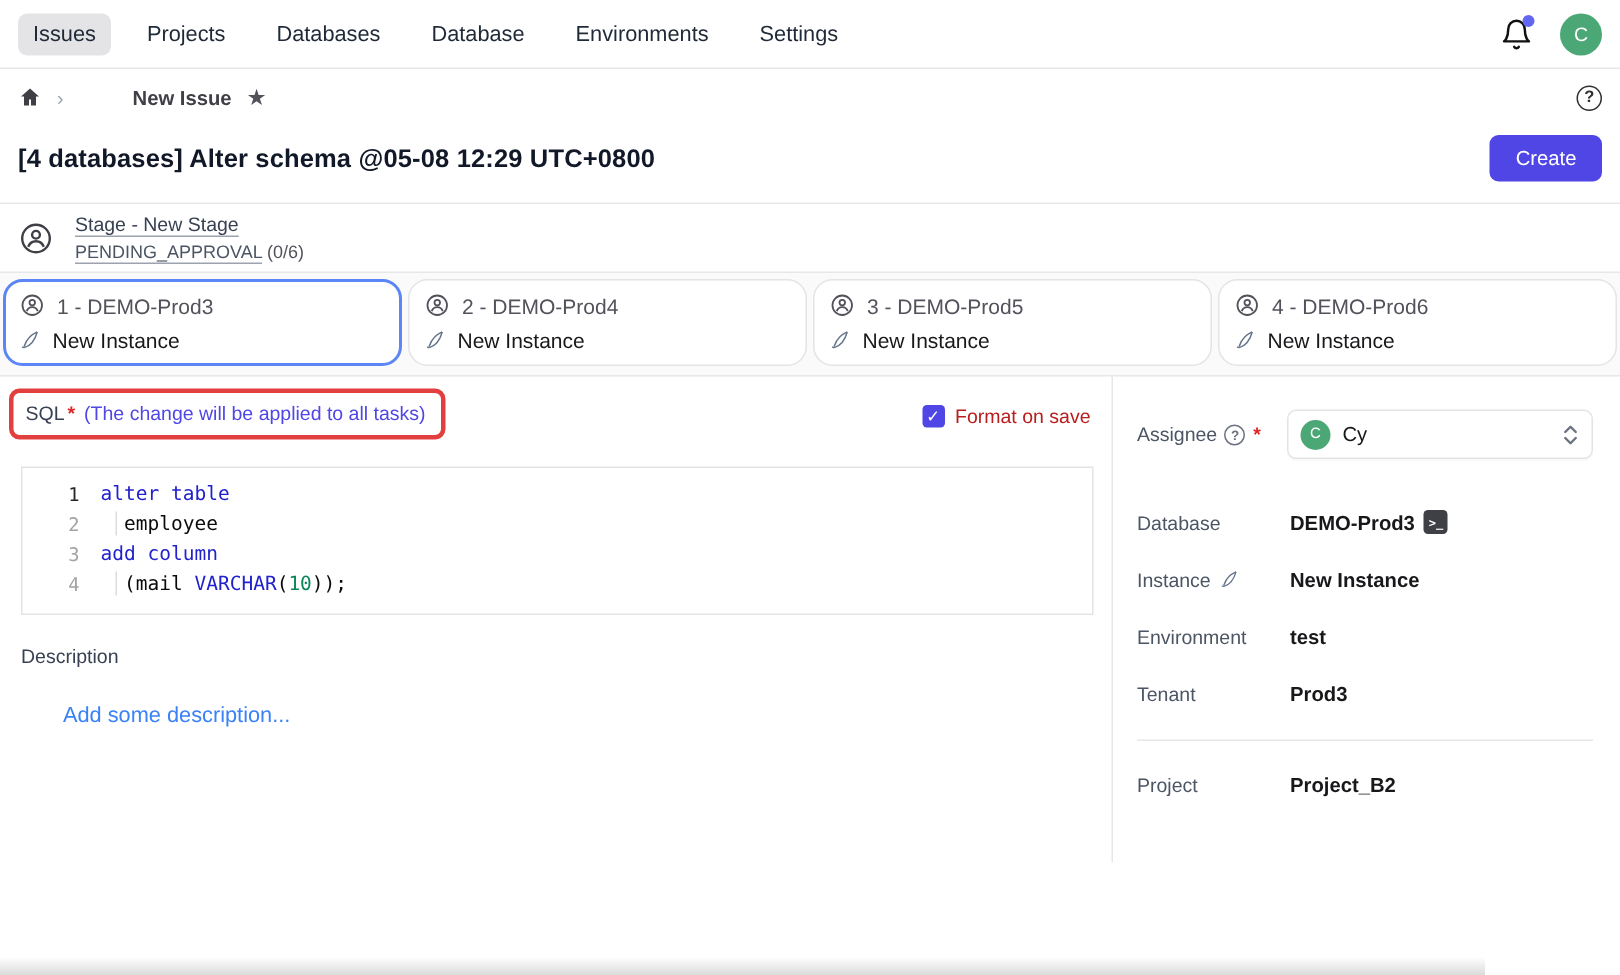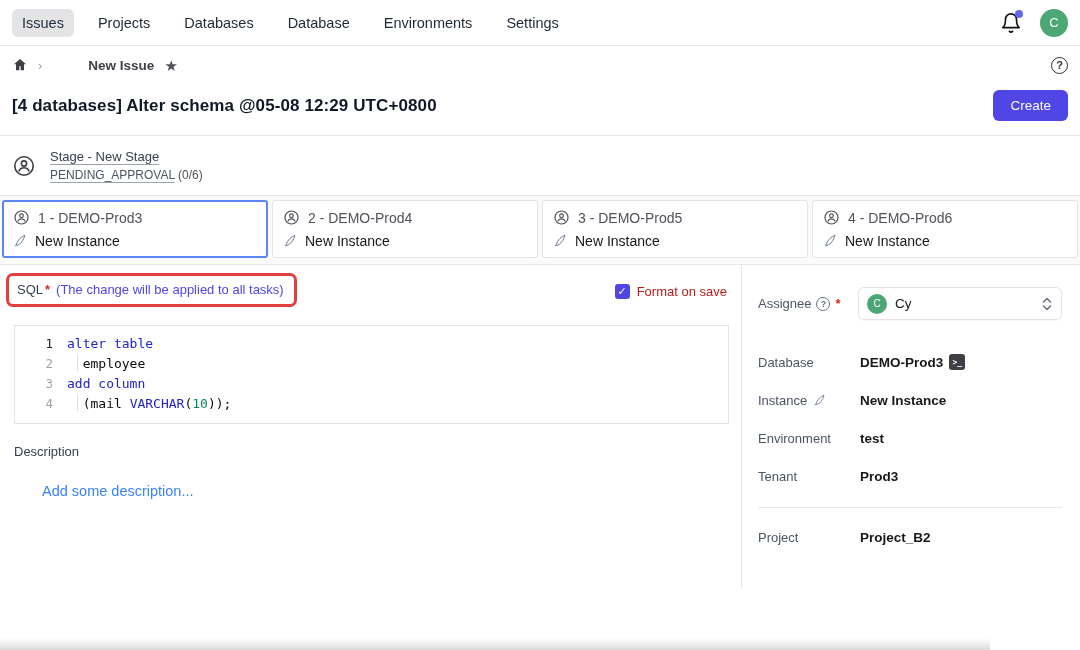--- a/index.html
+++ b/index.html
@@ -30,31 +30,31 @@
 
   
   .titlerow { display:flex; align-items:center; justify-content:space-between; padding:6px 12px 14px 12px; }
   .page-title { font-size:17px; font-weight:700; color:#111827; letter-spacing:.1px; }
   .create-btn { background:#4f46e5; color:#fff; border:none; border-radius:6px;
                 font-size:13.5px; font-weight:500; padding:8px 17px; cursor:pointer;
                 font-family:"Liberation Sans", sans-serif; }
 
   
   .stage { border-top:1px solid #e5e7eb; border-bottom:1px solid #e5e7eb;
-           padding:13px 12px; display:flex; align-items:center; gap:14px; }
+           padding:6px 12px; display:flex; align-items:center; gap:14px; }
   .stage-name { font-size:13px; font-weight:500; color:#374151; text-decoration:underline;
                 text-decoration-color:#9ca3af; text-underline-offset:3px; }
   .stage-status-row { margin-top:4px; font-size:12px; color:#4b5563; }
   .stage-status { text-decoration:underline; text-decoration-color:#9ca3af; text-underline-offset:3px; }
   .stage-progress { color:#52525b; }
 
   
   .taskband { background:#fafafa; border-bottom:1px solid #e5e7eb; padding:4px 2px 6px 2px;
               display:flex; gap:4px; }
-  .taskcard { flex:1 1 0; background:#fff; border:1px solid #e4e4e7; border-radius:3px;
+  .taskcard { flex:1 1 0; background:#fff; border:1px solid #e4e4e7; border-radius:13px;
               padding:8px 10px; cursor:pointer; }
   .taskcard.selected { border:2px solid #5c85f5; padding:7px 9px; }
   .task-row1 { display:flex; align-items:center; gap:8px; font-size:14px; color:#52525b; }
   .task-row2 { display:flex; align-items:center; gap:8px; font-size:14px; font-weight:500;
                color:#18181b; margin-top:7px; }
 
   
   .main { display:flex; align-items:stretch; }
   .main-left { width:742px; border-right:1px solid #e5e7eb; min-height:324px; padding:14px 14px 0 14px; }
   .main-right { width:338px; padding:22px 18px 0 16px; }

